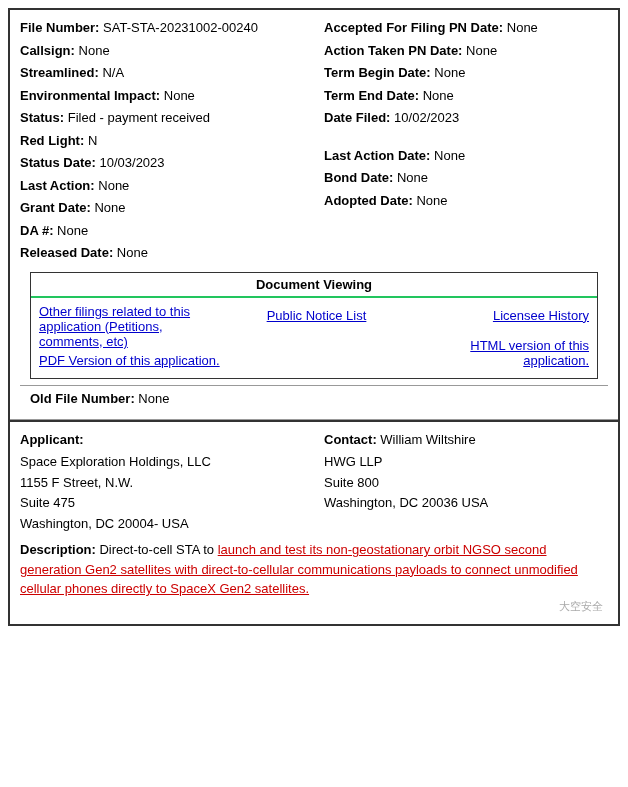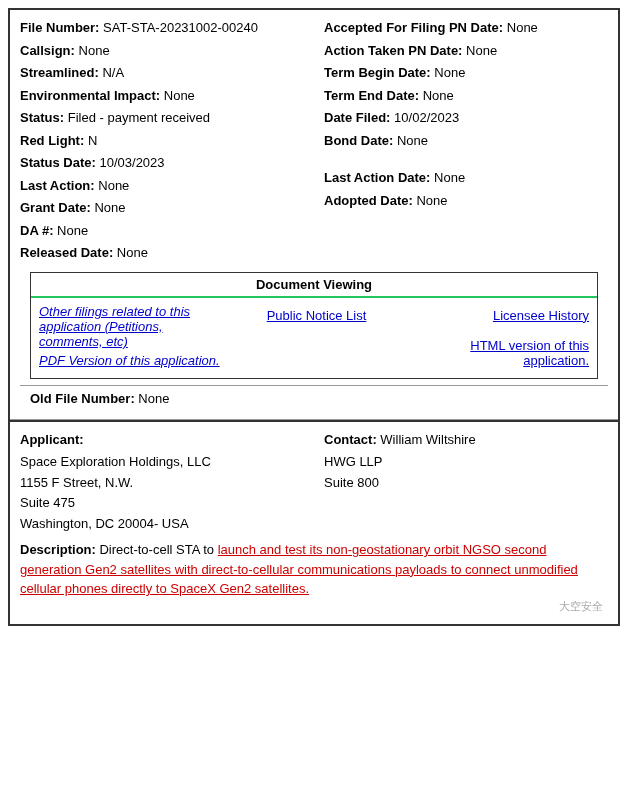--- a/index.html
+++ b/index.html
@@ -58,21 +58,20 @@
     }
     .doc-viewing-links {
       display: flex;
       padding: 6px 8px;
       gap: 0;
       align-items: flex-start;
     }
     .doc-col-left {
       flex: 1;
       padding-right: 5px;
-      font-style: italic;
     }
     .doc-col-mid {
       flex: 1;
       text-align: center;
       padding-top: 4px;
     }
     .doc-col-right {
       flex: 1;
       text-align: right;
       padding-top: 4px;
@@ -189,26 +188,26 @@
           <span class="field-value">None</span>
         </div>
         <div class="field-row">
           <span class="field-label">Term End Date:</span>
           <span class="field-value">None</span>
         </div>
         <div class="field-row">
           <span class="field-label">Date Filed:</span>
           <span class="field-value">10/02/2023</span>
         </div>
-        <div class="field-row">
-          <span class="field-label">Bond Date:</span>
-          <span class="field-value">None</span>
-        </div>
         <div class="field-row" style="margin-top: 18px;">
           <span class="field-label">Last Action Date:</span>
+          <span class="field-value">None</span>
+        </div>
+        <div class="field-row">
+          <span class="field-label">Bond Date:</span>
           <span class="field-value">None</span>
         </div>
         <div class="field-row">
           <span class="field-label">Adopted Date:</span>
           <span class="field-value">None</span>
         </div>
       </div>
     </div>
 
     <div class="doc-viewing-section">
@@ -246,20 +245,21 @@
         <span class="applicant-addr-line">Suite 475</span>
         <span class="applicant-addr-line">Washington, DC 20004- USA</span>
       </div>
       <div class="applicant-right">
         <div class="field-row">
           <span class="field-label">Contact:</span>
           <span class="field-value">William Wiltshire</span>
         </div>
         <span class="applicant-addr-line">HWG LLP</span>
         <span class="applicant-addr-line">Suite 800</span>
+        <span class="applicant-addr-line">Washington, DC 20036 USA</span>
       </div>
     </div>
     <div class="description-row">
       <span class="field-label">Description:</span>
       <span> Direct-to-cell STA to </span><a class="desc-link">launch and test its non-geostationary orbit NGSO second generation Gen2 satellites with direct-to-cellular communications payloads to connect unmodified cellular phones directly to SpaceX Gen2 satellites.</a>
     </div>
     <div class="watermark">大空安全</div>
   </div>
 </div>
 

